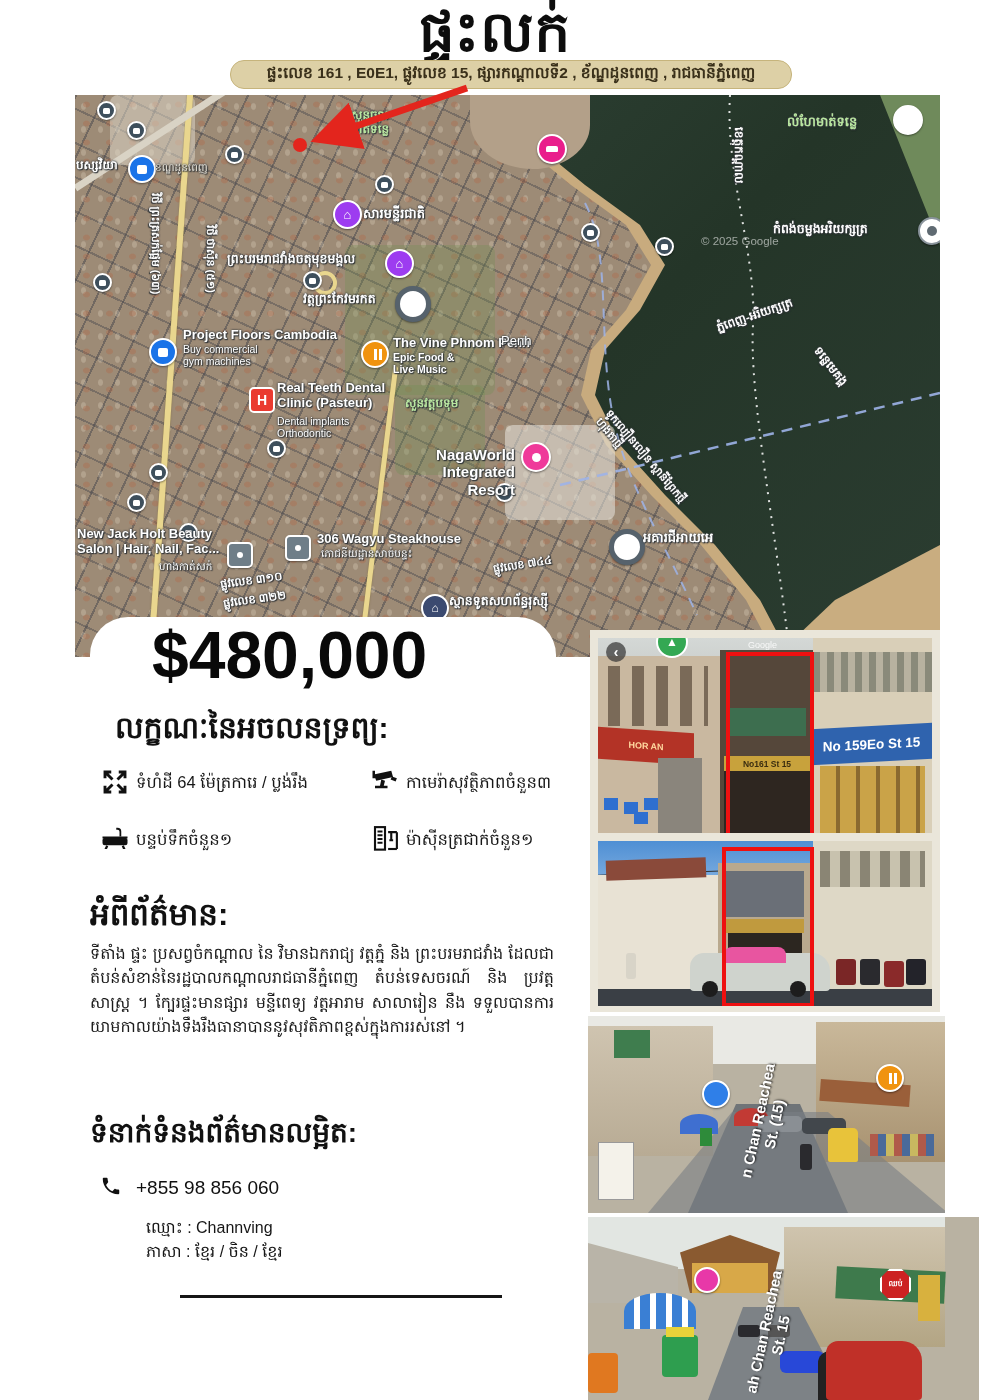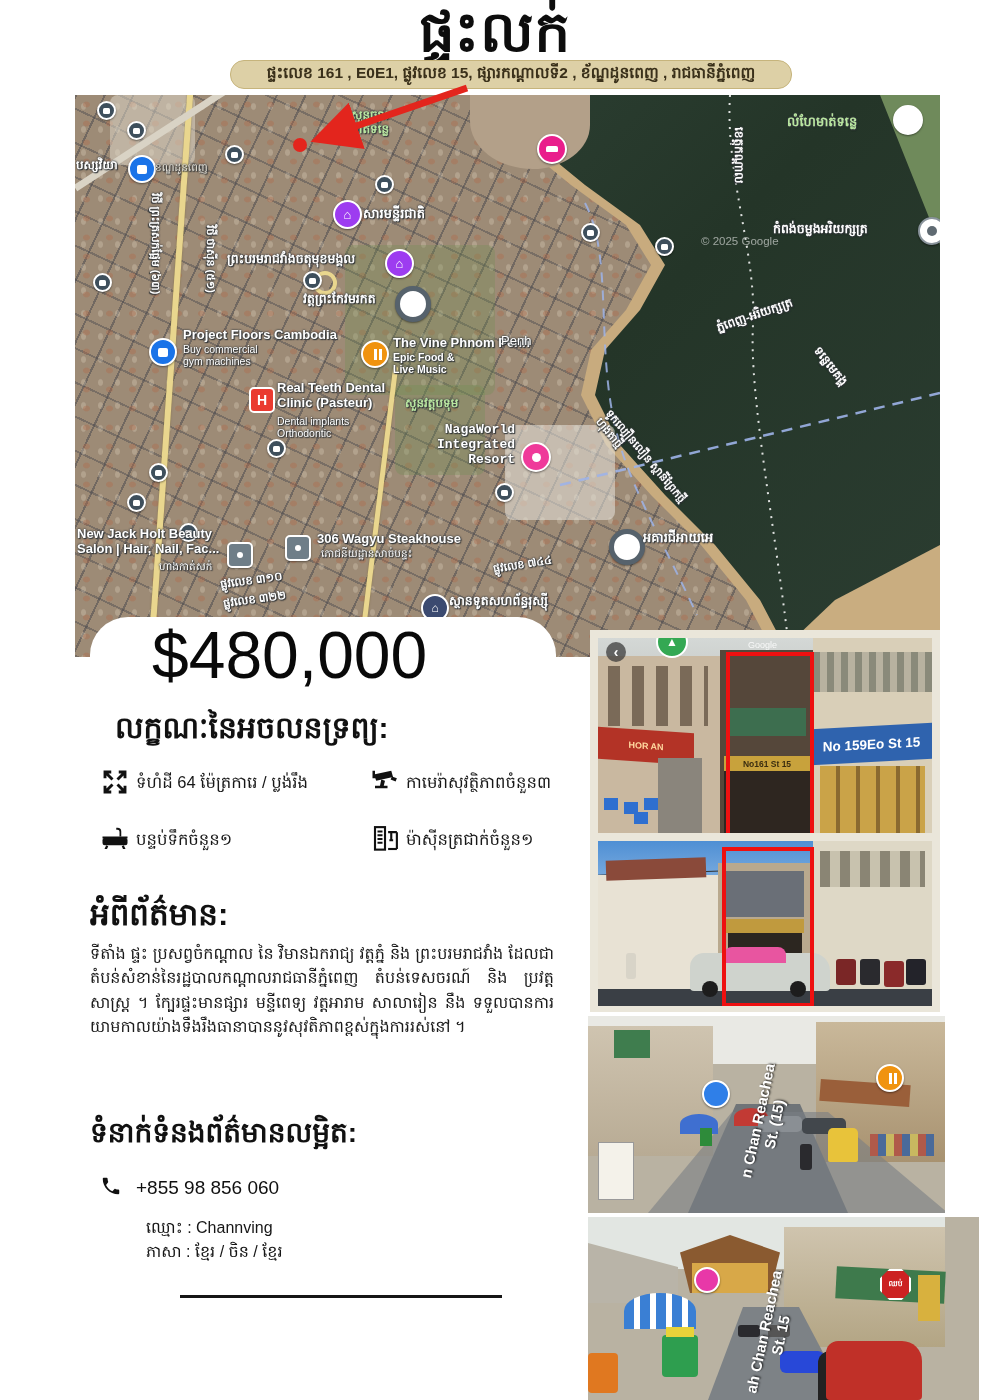--- a/index.html
+++ b/index.html
@@ -69,21 +69,21 @@
       border:2px solid #fff;box-shadow:0 1px 2px rgba(0,0,0,.4);
       display:flex;align-items:center;justify-content:center;}
   .poi-sq::after{content:'';width:6px;height:6px;background:#fff;border-radius:50%;}
   .poi-h{position:absolute;width:22px;height:22px;border-radius:5px;background:#ea3a30;
       border:2px solid #fff;color:#fff;font-weight:900;font-size:14px;
       display:flex;align-items:center;justify-content:center;}
 
   
   #card{position:absolute;left:90px;top:617px;width:466px;height:783px;background:#fff;
         border-radius:38px 38px 0 0;z-index:6;}
-  #price{position:absolute;left:62px;top:0px;font-size:66px;font-weight:400;color:#090909;
+  #price{position:absolute;left:62px;top:0px;font-size:66px;font-weight:700;color:#090909;
          letter-spacing:0px;}
   .h-kh{position:absolute;font-weight:700;color:#111;}
   .feat{position:absolute;font-size:16.5px;color:#171717;}
   .fic{position:absolute;width:30px;height:30px;}
   #about-text{position:absolute;left:0;top:325px;width:464px;font-size:16px;line-height:1.52;
         color:#1a1a1a;text-align:justify;}
   .contact-line{position:absolute;font-size:16px;color:#161616;}
   #phone-num{position:absolute;left:46px;top:560px;font-size:19px;color:#101010;}
   #foot-line{position:absolute;left:90px;top:678px;width:322px;height:3px;background:#161616;}
 
@@ -181,21 +181,21 @@
     <div class="ml" style="left:288px;top:110px;font-size:13px;">សារមន្ទីរជាតិ</div>
     <div class="ml" style="left:152px;top:156px;font-size:12.5px;">ព្រះបរមរាជវាំងចតុមុខមង្គល</div>
     <div class="ml" style="left:228px;top:196px;font-size:12.5px;">វត្តព្រះកែវមរកត</div>
     <div class="ml" style="left:108px;top:232px;font-size:13px;">Project Floors Cambodia</div>
     <div class="ml sub wrap" style="left:108px;top:248px;width:95px;">Buy commercial gym machines</div>
     <div class="ml" style="left:318px;top:240px;font-size:13px;">The Vine Phnom Penh</div>
     <div class="ml sub wrap" style="left:318px;top:256px;width:78px;font-weight:bold;">Epic Food &amp; Live Music</div>
     <div class="ml wrap" style="left:202px;top:286px;width:120px;font-size:13px;">Real Teeth Dental Clinic (Pasteur)</div>
     <div class="ml sub wrap" style="left:202px;top:320px;width:100px;">Dental implants Orthodontic</div>
     <div class="ml green" style="left:330px;top:300px;">សួនវត្តបទុម</div>
-    <div class="ml wrap right" style="left:322px;top:328px;width:118px;font-size:13px;font-family:Liberation Mono, monospace;">NagaWorld Integrated Resort</div>
+    <div class="ml wrap right" style="left:322px;top:351px;width:118px;font-size:15px;">NagaWorld Integrated Resort</div>
     <div class="ml wrap" style="left:2px;top:432px;width:150px;font-size:13px;">New Jack Holt Beauty Salon | Hair, Nail, Fac...</div>
     <div class="ml sub" style="left:84px;top:465px;">ហាងកាត់សក់</div>
     <div class="ml" style="left:242px;top:436px;font-size:13px;">306 Wagyu Steakhouse</div>
     <div class="ml sub" style="left:246px;top:452px;">ភោជនីយដ្ឋានសាច់បន្ទះ</div>
     <div class="ml" style="left:145px;top:478px;transform:rotate(-8deg);font-size:11.5px;">ផ្លូវលេខ ៣១០</div>
     <div class="ml" style="left:148px;top:497px;transform:rotate(-8deg);font-size:11.5px;">ផ្លូវលេខ ៣២២</div>
     <div class="ml" style="left:418px;top:462px;transform:rotate(-9deg);font-size:11px;">ផ្លូវលេខ ៧៤៤</div>
     <div class="ml" style="left:374px;top:498px;font-size:12.5px;">ស្ថានទូតសហព័ន្ធរុស្ស៊ី</div>
     <div class="ml" style="left:568px;top:434px;font-size:13px;">អគារជីអាយអេ</div>
     <div class="ml" style="left:698px;top:126px;font-size:12.5px;">កំពង់ចម្លងអរិយក្សត្រ</div>

